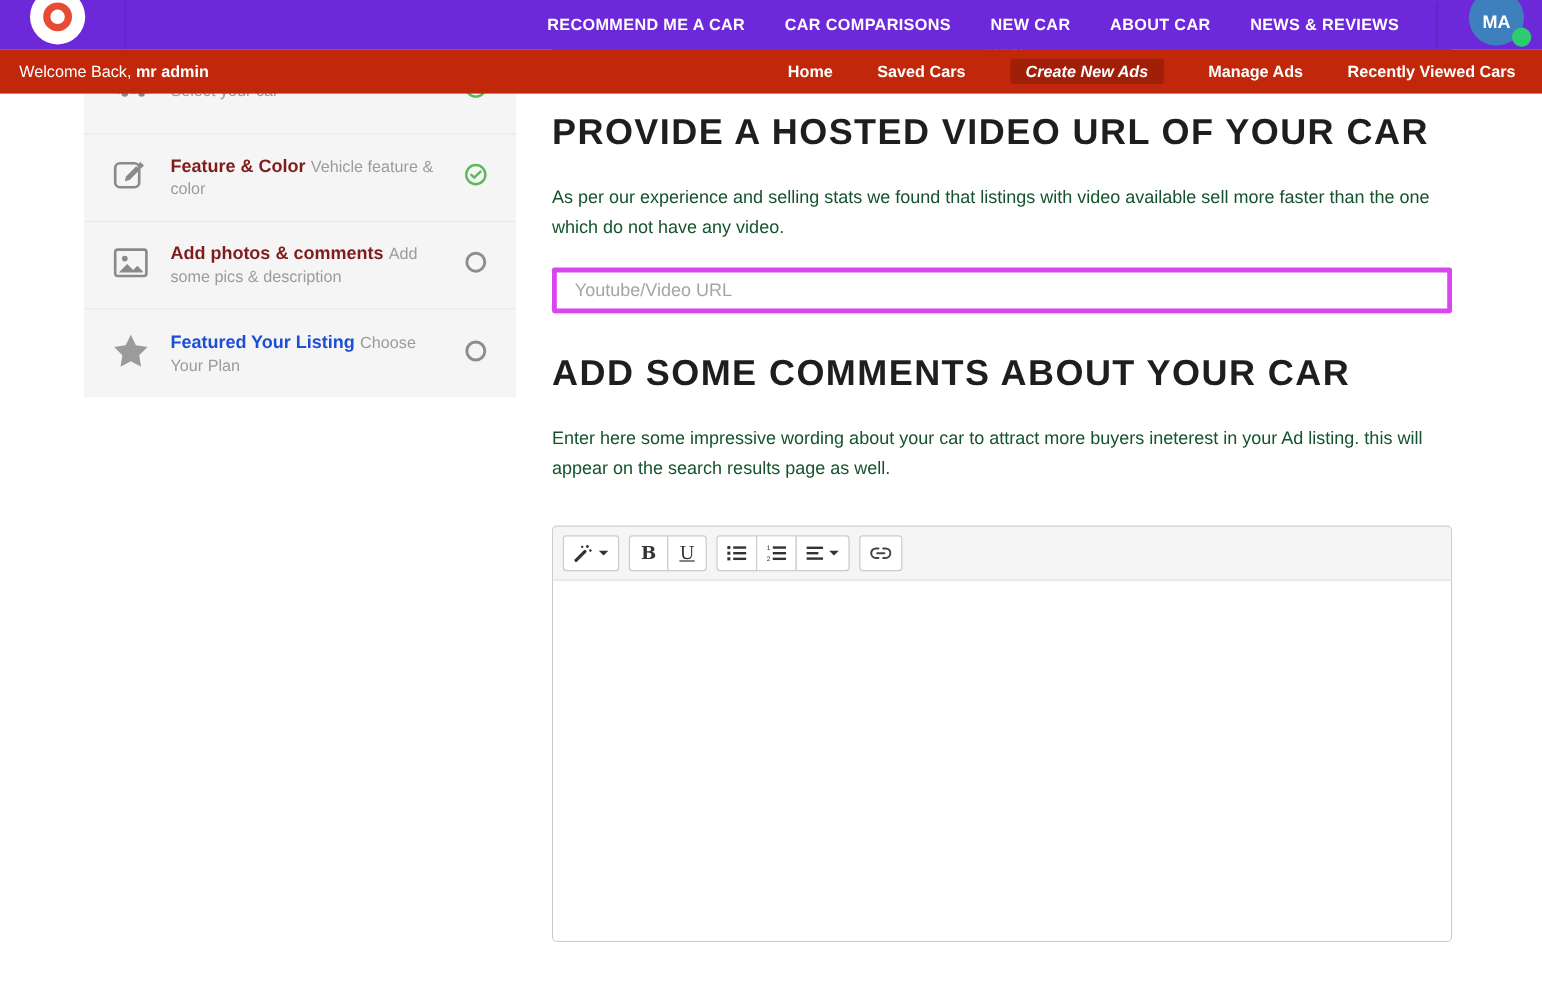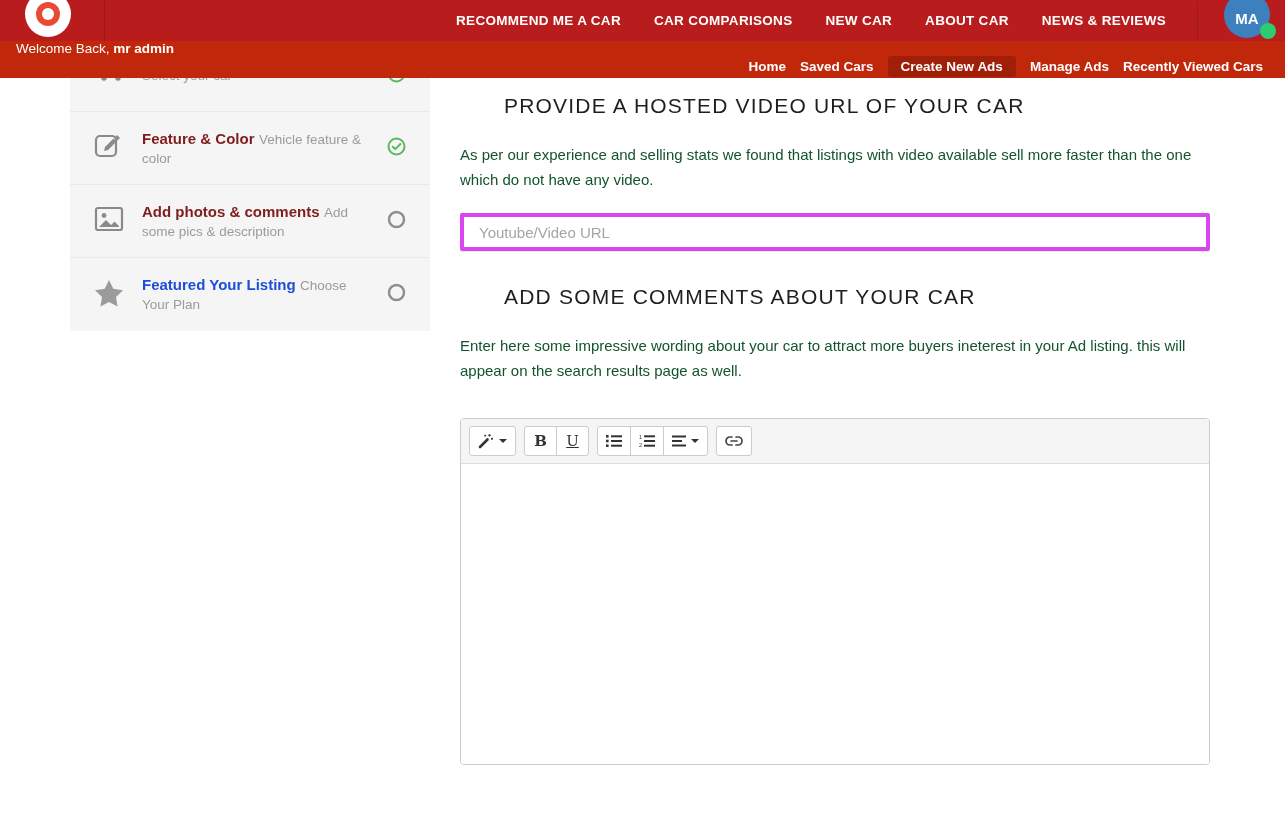--- a/index.html
+++ b/index.html
@@ -2,43 +2,43 @@
 <html><head>
 <meta charset="utf-8">
 <style>
   * { margin:0; padding:0; box-sizing:border-box; }
   html,body { width:1285px; height:821px; overflow:hidden; background:#fff;
               font-family:"Liberation Sans", sans-serif; }
   .page { position:relative; width:1285px; height:821px; overflow:hidden; }
 
   
   .topbar { position:absolute; top:0; left:0; width:100%; height:41px;
-            background:#b91c1c; display:flex; align-items:center; z-index:20; overflow:hidden; }
+            background:#6d28d9; display:flex; align-items:center; z-index:20; overflow:hidden; }
   .logo-area { width:105px; height:41px; position:relative;
                border-right:1px solid rgba(0,0,0,0.14); flex:0 0 auto; }
   .logo-pin { position:absolute; left:17px; top:-11px; }
   .top-nav { margin-left:auto; display:flex; align-items:center; gap:33px; height:100%; padding-right:31px; }
   .top-nav a { color:#fff; text-decoration:none; font-weight:bold; font-size:13.5px;
                letter-spacing:.3px; white-space:nowrap; }
   .avatar-zone { width:88px; height:38px; border-left:1px solid rgba(0,0,0,0.14);
                  position:relative; flex:0 0 auto; }
   .avatar { position:absolute; left:26px; top:-10px; width:46px; height:46px; border-radius:50%;
             background:#3e7fbe; color:#fff; font-weight:bold; font-size:15px;
             display:flex; align-items:center; justify-content:center; padding-top:8px; }
   .online-dot { position:absolute; right:-6px; bottom:-1px; width:16px; height:16px;
                 border-radius:50%; background:#2ecc71; }
 
   
   .subheader { position:absolute; top:41px; left:0; width:100%; height:37px; background:#c1270b;
-               display:flex; z-index:20; color:#fff;flex-direction:column; }
+               display:flex; align-items:center; z-index:20; color:#fff; }
   .welcome { font-size:13.5px; padding-left:16px; }
   .welcome b { font-weight:bold; }
-  .sub-nav { margin-left:auto; display:flex; align-items:center; gap:14px; padding-right:22px; }
+  .sub-nav { margin-left:auto; display:flex; align-items:center; gap:37px; padding-right:22px; }
   .sub-nav a { color:#fff; text-decoration:none; font-size:13.5px; font-weight:bold; white-space:nowrap; }
-  .sub-nav a.active { background:#a01f08; border-radius:3px; padding:3px 13px; }
+  .sub-nav a.active { background:#a01f08; border-radius:3px; padding:3px 13px;font-style:italic; }
 
   
   .sidebar { position:absolute; left:70px; top:39px; width:360px; background:#f5f5f5; z-index:1; }
   .step { display:flex; align-items:center; height:73px; padding:0 24px;
           border-bottom:1px solid #e9e9e9; }
   .step:last-child { border-bottom:none; }
   .step-icon { width:32px; flex:0 0 auto; margin-right:16px; color:#8a8a8a; }
   .step-text { flex:1 1 auto; }
   .step-title { font-size:15px; font-weight:bold; color:#7f1d1d; line-height:19px; min-height:19px; }
   .step.dim .step-title { color:#1d4ed8; }
@@ -48,22 +48,22 @@
   
   .content { position:absolute; left:460px; top:0; width:750px; z-index:2; }
   .field-label { margin-top:110px; font-size:13px; font-weight:bold; color:#3d3d3d;
                  letter-spacing:.6px; }
   .add-btn { display:block; width:100%; margin-top:17px; height:43px; background:#337ab7;
              color:#fff; border:1px solid #2e6da4; border-radius:3px; font-size:13.5px;
              font-family:"Liberation Sans",sans-serif; cursor:pointer; }
   hr.sep { border:none; border-top:1px solid #ececec; margin:0; }
   .sep1 { margin-top:31px; }
   .sep2 { margin-top:22px; }
-  h2.sec { margin-top:33px; font-size:21px; font-weight:400; color:#1e1e1e;
-           letter-spacing:1.2px;margin-left:44px; }
+  h2.sec { margin-top:33px; font-size:30px; font-weight:700; color:#1e1e1e;
+           letter-spacing:1.2px; }
   p.desc { margin-top:24px; font-size:15px; color:#14532d; line-height:25px; }
   .url-input { margin-top:21px; width:100%; height:38px; border:4px solid #d946ef; border-radius:2px;
                padding:0 15px; font-size:15px; color:#444; font-family:"Liberation Sans",sans-serif; }
   .url-input::placeholder { color:#a5a5a5; }
 
   
   .editor { margin-top:35px; border:1px solid #ccc; border-radius:4px; overflow:hidden; }
   .toolbar { background:#f5f5f5; border-bottom:1px solid #ddd; padding:7px 8px; display:flex; gap:8px; }
   .btn-group { display:flex; }
   .tb-btn { height:30px; min-width:33px; background:#fff; border:1px solid #ccc;

